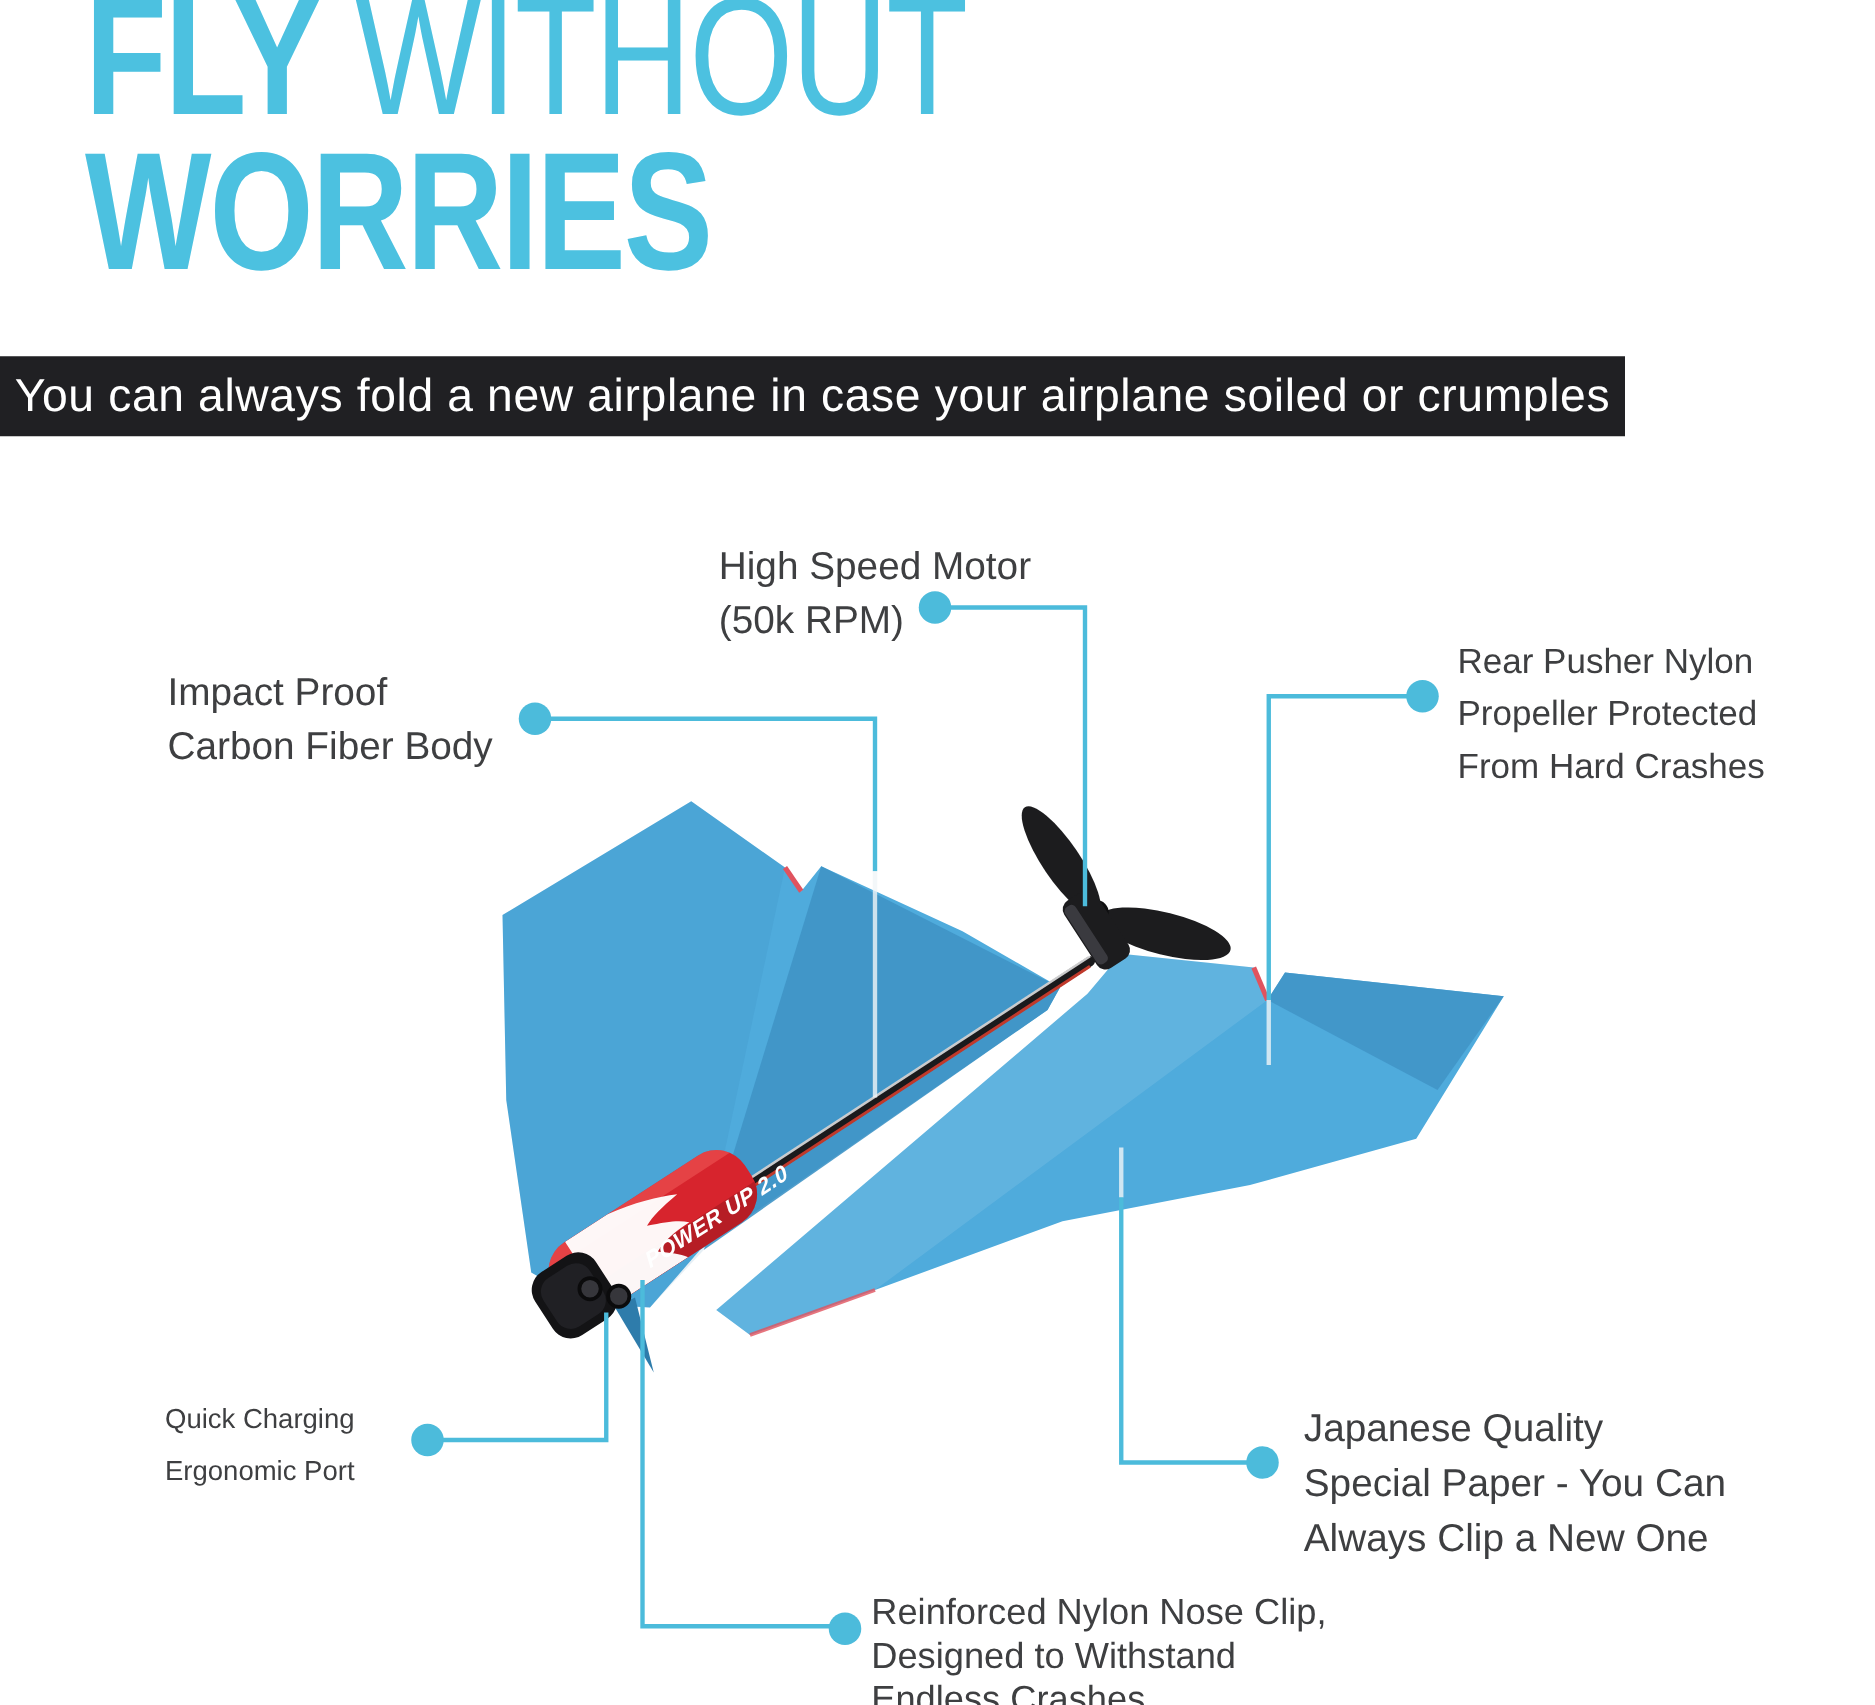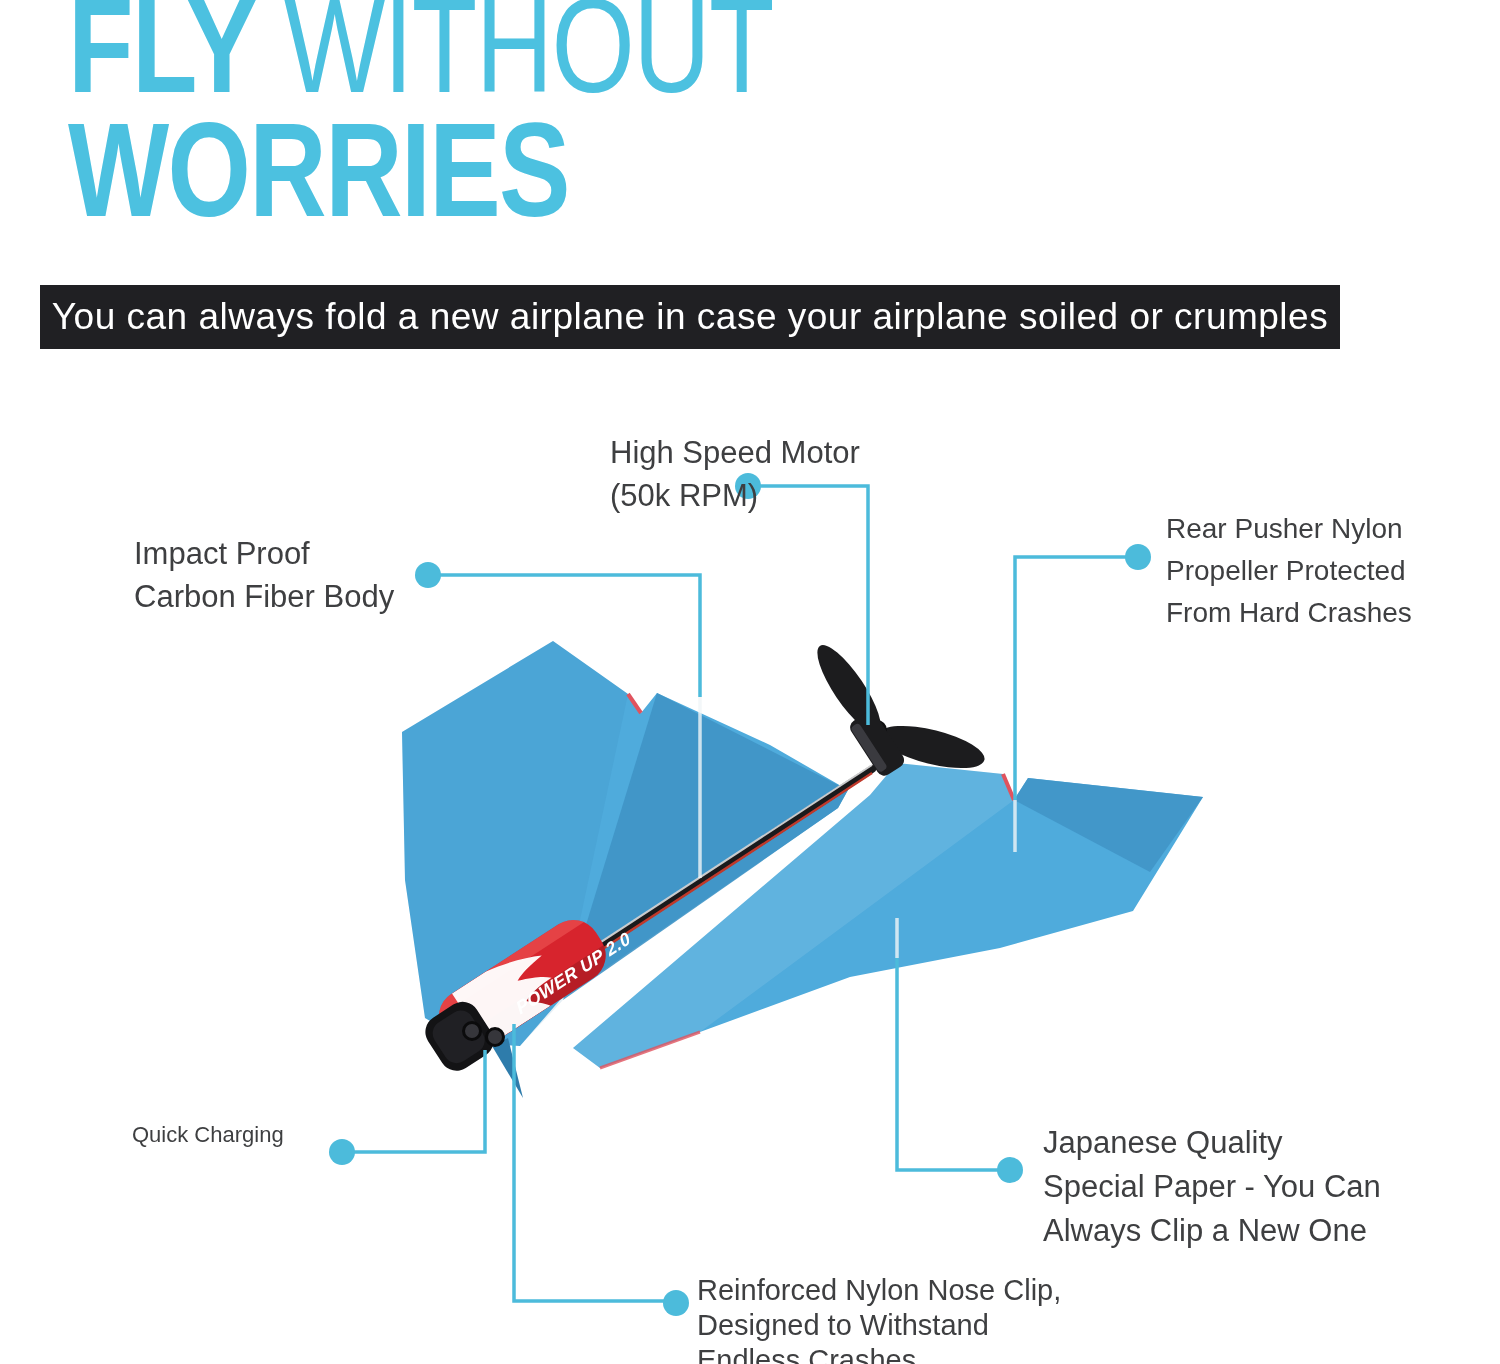--- a/index.html
+++ b/index.html
@@ -13,26 +13,26 @@
           font-family:"Liberation Sans", sans-serif;}
   
   .heading{position:absolute;left:68px;top:-16px;color:var(--brand);
            font-size:134px;line-height:124px;letter-spacing:-2px;white-space:nowrap;
            transform:scaleX(0.8);transform-origin:0 0;}
   .heading .bold{font-weight:700;}
   .heading .light{font-weight:300;}
   
   .banner{position:absolute;left:0;top:285px;width:1300px;height:64px;background:var(--banner-bg);
           color:var(--banner-fg);display:flex;align-items:center;justify-content:center;
-          font-size:37px;font-weight:300;letter-spacing:.5px;white-space:nowrap;margin-left:40px;}
+          font-size:37px;font-weight:300;letter-spacing:.5px;white-space:nowrap;}
   
   .callout{position:absolute;color:var(--label);}
   .callout div{white-space:nowrap;}
   .co-std{font-size:31px;line-height:43px;}
-  .co-motor{left:575px;top:431px;margin-left:35px;}
+  .co-motor{left:575px;top:431px;}
   .co-impact{left:134px;top:532px;}
   .co-rear{left:1166px;top:508px;font-size:28px;line-height:42px;}
   .co-quick{left:132px;top:1114px;font-size:22px;line-height:42px;}
   .co-japanese{left:1043px;top:1121px;font-size:31px;line-height:44px;}
   .co-noseclip{left:697px;top:1273px;font-size:29px;line-height:35px;}
   svg{position:absolute;left:0;top:0;}
   .cline{stroke:var(--accent);stroke-width:3.5;fill:none;}
   .cline-ghost{stroke:rgba(240,245,248,.8);stroke-width:3.5;fill:none;}
   .cdot{fill:var(--accent);}
 </style>
@@ -144,20 +144,21 @@
   </div>
 
   <div class="callout co-rear">
     <div>Rear Pusher Nylon</div>
     <div>Propeller Protected</div>
     <div>From Hard Crashes</div>
   </div>
 
   <div class="callout co-quick">
     <div>Quick Charging</div>
+    <div>Ergonomic Port</div>
   </div>
 
   <div class="callout co-japanese">
     <div>Japanese Quality</div>
     <div>Special Paper - You Can</div>
     <div>Always Clip a New One</div>
   </div>
 
   <div class="callout co-noseclip">
     <div>Reinforced Nylon Nose Clip,</div>

